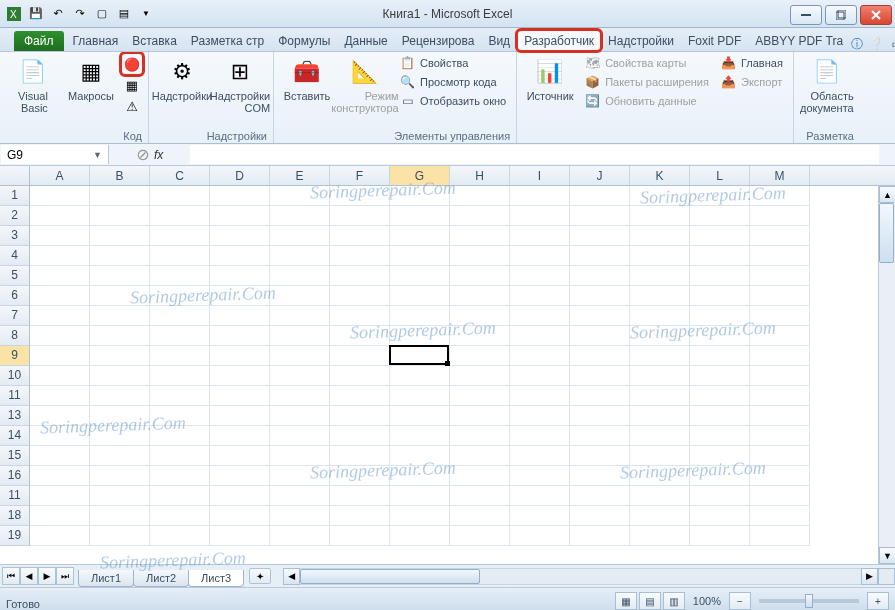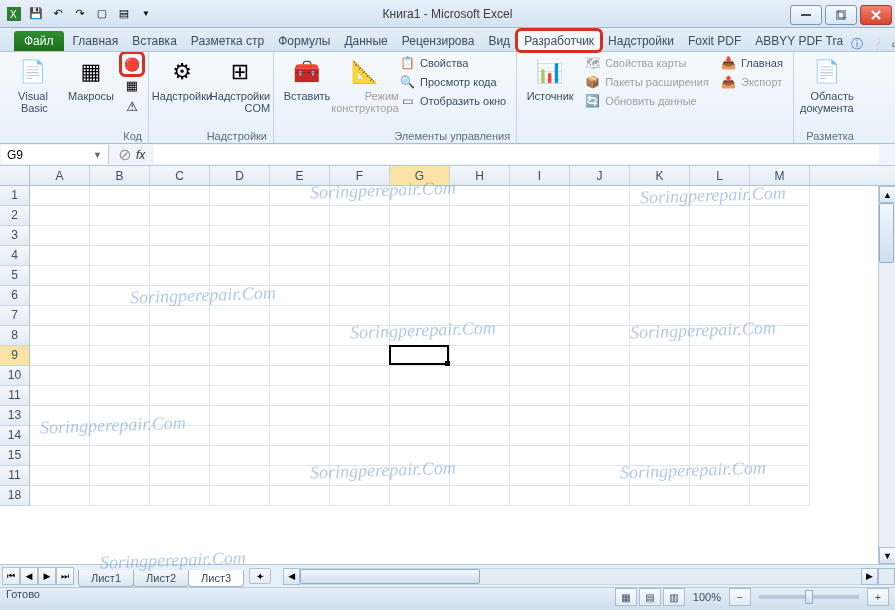--- a/index.html
+++ b/index.html
@@ -33,21 +33,21 @@
 .big-btn .lbl { font-size: 11px; color: #3b4e63; text-align: right; line-height: 1.1; margin-top: 2px; }
 .big-btn.disabled .lbl, .small-btn.disabled { color: #a0a0a0; }
 .small-col { display: flex; flex-direction: column; gap: 1px; }
 .small-btn { display: flex; align-items: center; gap: 4px; font-size: 11px; color: #3b4e63; padding: 1px 4px; cursor: pointer; white-space: nowrap; }
 .small-btn .sico { width: 16px; height: 16px; display: inline-flex; align-items: center; justify-content: center; font-size: 12px; }
 .macros-col { display: flex; flex-direction: column; gap: 1px; align-items: center; }
 .sq-icon { width: 20px; height: 20px; display: flex; align-items: center; justify-content: center; cursor: pointer; font-size: 13px; }
 .sq-icon.highlighted { outline: 3px solid #d73020; outline-offset: 0; border-radius: 3px; }
 
 
-.fbar { height: 22px; background: #eef4fa; border-bottom: 1px solid #b8c9d9; display: flex; align-items: stretch; }
+.fbar { height: 22px; background: #eef4fa; border-bottom: 1px solid #b8c9d9; display: flex; align-items: stretch; gap: 18px; }
 .namebox { width: 108px; border-right: 1px solid #b8c9d9; display: flex; align-items: center; padding: 0 6px; font-size: 12px; justify-content: space-between; background: #fff; margin: 1px; }
 .namebox .dd { color: #666; font-size: 9px; }
 .fx-btns { display: flex; align-items: center; gap: 4px; padding: 0 8px; }
 .fx { font-style: italic; font-size: 12px; color: #333; }
 .formula-input { flex: 1; background: #fff; margin: 1px 16px 1px 1px; border: none; font-size: 12px; padding: 0 4px; }
 
 
 .grid-wrap { position: relative; height: 399px; border-bottom: 1px solid #b8c9d9; }
 .colhdrs { display: flex; height: 20px; background: linear-gradient(#f4f7fb,#e2ebf3); border-bottom: 1px solid #b0c1d1; }
 .corner { width: 30px; border-right: 1px solid #b0c1d1; background: linear-gradient(#f4f7fb,#e2ebf3); }
@@ -69,21 +69,21 @@
 .sheet-tabs { display: flex; align-items: flex-end; margin-left: 4px; height: 100%; }
 .sheet-tab { padding: 2px 12px; font-size: 11px; background: linear-gradient(#f4f7fb,#dbe6f0); border: 1px solid #9fb5c9; border-top: none; border-radius: 0 0 4px 4px; margin-right: -1px; cursor: pointer; color: #3b4e63; }
 .sheet-tab.active { background: #fff; font-weight: normal; z-index: 2; }
 .new-sheet { width: 22px; height: 16px; border: 1px solid #b0c1d1; background: linear-gradient(#f8fbfe,#e2ebf3); margin-left: 6px; border-radius: 2px; display: flex; align-items: center; justify-content: center; font-size: 10px; cursor: pointer; }
 .hscroll { flex: 1; margin-left: 12px; display: flex; align-items: center; }
 .sbtn { width: 17px; height: 17px; background: linear-gradient(#f8fbfe,#d9e5f0); border: 1px solid #a9bed2; display: flex; align-items: center; justify-content: center; font-size: 9px; cursor: pointer; }
 .strack { flex: 1; height: 17px; background: #e3ebf3; border-top: 1px solid #c4d5e4; border-bottom: 1px solid #c4d5e4; position: relative; }
 .sthumb { position: absolute; height: 15px; top: 0; background: linear-gradient(#f2f7fc,#cedff0); border: 1px solid #94afc9; border-radius: 2px; }
 
 
-.statusbar { height: 22px; background: linear-gradient(#e6eef7,#cfdeed); display: flex; align-items: flex-start; font-size: 11px; color: #3b4e63; padding: 0 6px; gap: 28px; }
+.statusbar { height: 22px; background: linear-gradient(#e6eef7,#cfdeed); display: flex; align-items: flex-end; font-size: 11px; color: #3b4e63; padding: 0 6px; gap: 28px; }
 .status-right { margin-left: auto; display: flex; align-items: center; gap: 2px; }
 .view-btn { width: 22px; height: 18px; border: 1px solid #a9bed2; background: linear-gradient(#f8fbfe,#e2ebf3); display: flex; align-items: center; justify-content: center; cursor: pointer; font-size: 10px; }
 .zoom-track { width: 100px; height: 4px; background: #b8c9d9; position: relative; margin: 0 6px; }
 .zoom-thumb { position: absolute; width: 8px; height: 14px; background: linear-gradient(#f2f7fc,#cedff0); border: 1px solid #94afc9; top: -5px; left: 46px; cursor: pointer; }
 .zoom-center { position: absolute; left: 50%; width: 1px; height: 8px; background: #8aa2b9; top: -2px; }
 
 
 .wm { position: absolute; color: rgba(100,150,200,.5); font-family: cursive; font-style: italic; font-size: 18px; pointer-events: none; transform: rotate(-2deg); }
 </style>
 </head>
@@ -482,37 +482,69 @@
         <div class="cell"></div>
         <div class="cell"></div>
         <div class="cell"></div>
         <div class="cell"></div>
         <div class="cell"></div>
         <div class="cell"></div>
         <div class="cell"></div>
         <div class="cell"></div>
       </div>
       <div class="row">
+        <div class="rowhdr">16</div>
+        <div class="cell"></div>
+        <div class="cell"></div>
+        <div class="cell"></div>
+        <div class="cell"></div>
+        <div class="cell"></div>
+        <div class="cell"></div>
+        <div class="cell"></div>
+        <div class="cell"></div>
+        <div class="cell"></div>
+        <div class="cell"></div>
+        <div class="cell"></div>
+        <div class="cell"></div>
+        <div class="cell"></div>
+      </div>
+      <div class="row">
         <div class="rowhdr">11</div>
         <div class="cell"></div>
         <div class="cell"></div>
         <div class="cell"></div>
         <div class="cell"></div>
         <div class="cell"></div>
         <div class="cell"></div>
         <div class="cell"></div>
         <div class="cell"></div>
         <div class="cell"></div>
         <div class="cell"></div>
         <div class="cell"></div>
         <div class="cell"></div>
         <div class="cell"></div>
       </div>
       <div class="row">
         <div class="rowhdr">18</div>
+        <div class="cell"></div>
+        <div class="cell"></div>
+        <div class="cell"></div>
+        <div class="cell"></div>
+        <div class="cell"></div>
+        <div class="cell"></div>
+        <div class="cell"></div>
+        <div class="cell"></div>
+        <div class="cell"></div>
+        <div class="cell"></div>
+        <div class="cell"></div>
+        <div class="cell"></div>
+        <div class="cell"></div>
+      </div>
+      <div class="row">
+        <div class="rowhdr">19</div>
         <div class="cell"></div>
         <div class="cell"></div>
         <div class="cell"></div>
         <div class="cell"></div>
         <div class="cell"></div>
         <div class="cell"></div>
         <div class="cell"></div>
         <div class="cell"></div>
         <div class="cell"></div>
         <div class="cell"></div>

